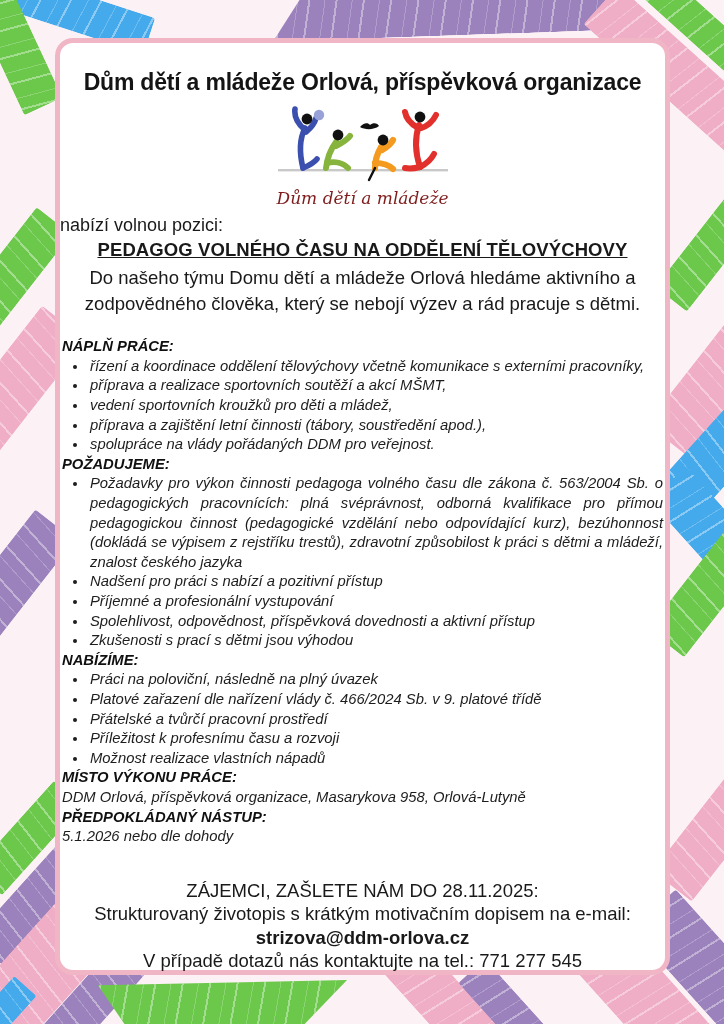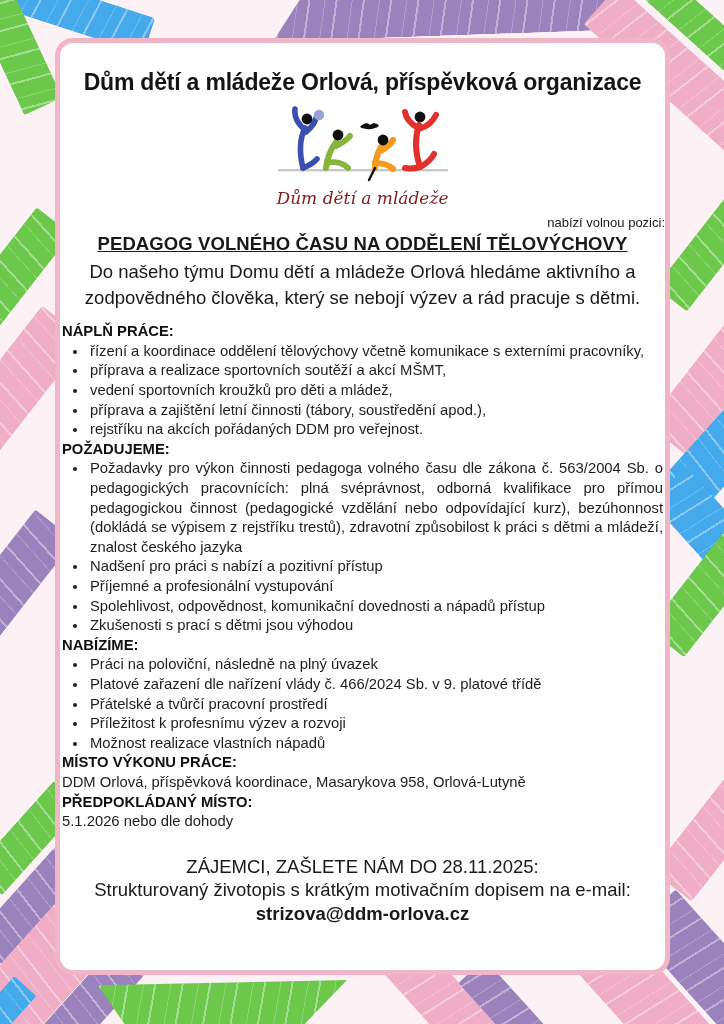--- a/index.html
+++ b/index.html
@@ -24,34 +24,34 @@
     border-radius:18px;z-index:5;color:#191919;}
 
   .title{margin:26px 6px 0;text-align:center;font-size:23px;font-weight:bold;
     letter-spacing:-0.2px;color:#141414;}
 
   .logo-wrap{margin-top:10px;text-align:center;line-height:0;}
   .logo-text{margin-top:2px;text-align:center;
     font-family:"DejaVu Serif",serif;font-style:italic;font-size:17px;
     line-height:1.25;color:#7f1d1d;}
 
-  .offer-line{margin:6px 0 0;text-align:right;font-size:13px;}
+  .offer-line{margin:6px 0 0;text-align:left;font-size:18px;}
   .position-title{margin:3px 0 0;text-align:center;font-size:18.5px;
     font-weight:bold;text-decoration:underline;letter-spacing:0.1px;}
   .intro{margin:4px auto 0;width:570px;text-align:center;font-size:18.5px;
     line-height:1.38;}
 
-  .body-block{margin:12px 2px 0;font-size:14.8px;line-height:19.6px;color:#1d1d1d;}
+  .body-block{margin:21px 2px 0;font-size:14.8px;line-height:19.6px;color:#1d1d1d;font-style:italic;}
   .body-block h3{margin:0;font-size:14.8px;font-weight:bold;color:#101010;}
   .body-block ul{margin:0;padding:0 0 0 26px;list-style:disc;}
   .body-block li{padding-left:2px;}
   .body-block p{margin:0;}
   .justify{text-align:justify;}
 
-  .footer{margin-top:23px;text-align:center;font-size:18.5px;line-height:23.5px;}
+  .footer{margin-top:32px;text-align:center;font-size:18.5px;line-height:23.5px;}
   .footer .email{font-weight:bold;}
 </style>
 </head>
 <body>
 
 <div class="page">
 
   <div class="stroke c-blue" style="left:3px;top:-6px;width:150px;height:38px;transform:rotate(18deg);"></div>
   <div class="stroke c-green" style="left:-42px;top:31px;width:120px;height:42px;transform:rotate(65deg);"></div>
   <div class="stroke c-purple band-slant" style="left:272px;top:-8px;width:336px;height:44px;transform:rotate(-2deg);"></div>
@@ -136,48 +136,49 @@
     <p class="intro">Do našeho týmu Domu dětí a mládeže Orlová hledáme aktivního a zodpovědného člověka, který se nebojí výzev a rád pracuje s dětmi.</p>
 
     <div class="body-block">
 
       <h3>NÁPLŇ PRÁCE:</h3>
       <ul>
         <li>řízení a koordinace oddělení tělovýchovy včetně komunikace s externími pracovníky,</li>
         <li>příprava a realizace sportovních soutěží a akcí MŠMT,</li>
         <li>vedení sportovních kroužků pro děti a mládež,</li>
         <li>příprava a zajištění letní činnosti (tábory, soustředění apod.),</li>
-        <li>rejstříku na akcích pořádaných DDM pro veřejnost.</li>
+        <li>spolupráce na vlády pořádaných DDM pro veřejnost.</li>
       </ul>
 
       <h3>POŽADUJEME:</h3>
       <ul>
         <li class="justify">Požadavky pro výkon činnosti pedagoga volného času dle zákona č. 563/2004 Sb. o pedagogických pracovnících: plná svéprávnost, odborná kvalifikace pro přímou pedagogickou činnost (pedagogické vzdělání nebo odpovídající kurz), bezúhonnost (dokládá se výpisem z rejstříku trestů), zdravotní způsobilost k práci s dětmi a mládeží, znalost českého jazyka</li>
         <li>Nadšení pro práci s nabízí a pozitivní přístup</li>
         <li>Příjemné a profesionální vystupování</li>
-        <li>Spolehlivost, odpovědnost, komunikační dovednosti a nápadů přístup</li>
+        <li>Spolehlivost, odpovědnost, příspěvková dovednosti a aktivní přístup</li>
         <li>Zkušenosti s prací s dětmi jsou výhodou</li>
       </ul>
 
       <h3>NABÍZÍME:</h3>
       <ul>
         <li>Práci na poloviční, následně na plný úvazek</li>
         <li>Platové zařazení dle nařízení vlády č. 466/2024 Sb. v 9. platové třídě</li>
         <li>Přátelské a tvůrčí pracovní prostředí</li>
-        <li>Příležitost k profesnímu výzev a rozvoji</li>
+        <li>Příležitost k profesnímu času a rozvoji</li>
         <li>Možnost realizace vlastních nápadů</li>
       </ul>
 
       <h3>MÍSTO VÝKONU PRÁCE:</h3>
-      <p>DDM Orlová, příspěvková koordinace, Masarykova 958, Orlová-Lutyně</p>
+      <p>DDM Orlová, příspěvková organizace, Masarykova 958, Orlová-Lutyně</p>
 
-      <h3>PŘEDPOKLÁDANÝ MÍSTO:</h3>
+      <h3>PŘEDPOKLÁDANÝ NÁSTUP:</h3>
       <p>5.1.2026 nebo dle dohody</p>
     </div>
 
     <div class="footer">
       <div>ZÁJEMCI, ZAŠLETE NÁM DO 28.11.2025:</div>
       <div>Strukturovaný životopis s krátkým motivačním dopisem na e-mail:</div>
       <div class="email">strizova@ddm-orlova.cz</div>
+      <div>V případě dotazů nás kontaktujte na tel.: 771 277 545</div>
     </div>
 
   </div>
 </div>
 
 </body></html>

